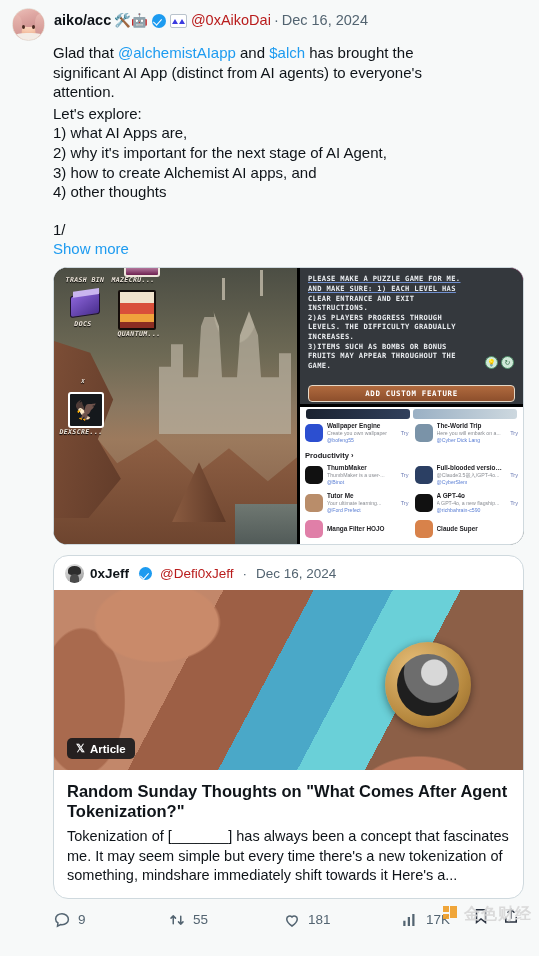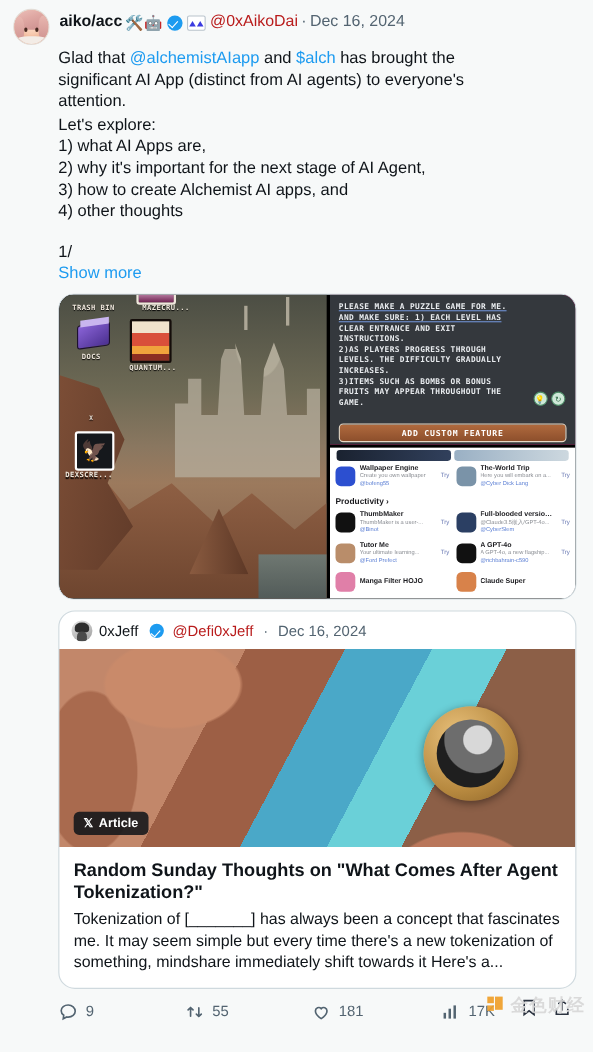--- a/index.html
+++ b/index.html
@@ -101,24 +101,24 @@
     position:absolute;left:-8px;top:70px;width:96px;height:180px;
     background:linear-gradient(100deg,#7e4f37,#5c3827);
     clip-path:polygon(0 0,46% 8%,70% 34%,54% 56%,78% 78%,44% 100%,0 100%);
   }
   .peak{
     position:absolute;left:118px;bottom:22px;width:54px;height:60px;
     background:linear-gradient(90deg,#8a5b40,#5d3826);
     clip-path:polygon(50% 0,100% 100%,0 100%);
   }
   .water{position:absolute;right:0;bottom:0;width:62px;height:40px;background:linear-gradient(180deg,#6d7f7c,#4d5f60);opacity:.85;}
-  .dicon{position:absolute;color:#efe7dc;font-size:6.5px;letter-spacing:.4px;font-family:"DejaVu Sans Mono",monospace;text-align:center;width:54px;font-weight:700;text-shadow:0 1px 1px #000;}
+  .dicon{position:absolute;color:#efe7dc;font-size:6.5px;letter-spacing:.4px;font-family:"DejaVu Sans Mono",monospace;text-align:center;width:54px;font-weight:700;text-shadow:0 1px 1px #000;font-style:italic;}
   .dbox{position:absolute;border-radius:3px;}
   .trash-lbl{left:4px;top:8px;}
-  .maze-lbl{left:70px;top:8px;}
+  .maze-lbl{left:52px;top:8px;}
   .maze-bar{left:70px;top:-6px;width:32px;height:11px;background:linear-gradient(180deg,#d9a8c6,#6e2150);border:2px solid #efe7dc;}
   .docs-ico{left:16px;top:26px;width:28px;height:20px;background:linear-gradient(150deg,#8b64d8,#4a2f8f);transform:skewY(-8deg);border:1.5px solid #1d1030;}
   .docs-ico::after{content:"";position:absolute;left:2px;top:-5px;width:26px;height:6px;background:#c9b5ef;}
   .docs-lbl{left:2px;top:52px;}
   .quant-ico{left:64px;top:22px;width:34px;height:36px;background:linear-gradient(180deg,#f1e3cc 0 30%,#d94f3a 30% 62%,#f0a23c 62% 82%,#8c2d22 82% 100%);border:2px solid #140d0a;border-radius:2px;}
   .quant-lbl{left:58px;top:62px;}
   .x-ico{left:14px;top:76px;width:30px;height:30px;color:#fff;font-size:30px;line-height:30px;font-weight:700;font-family:"DejaVu Sans Mono",monospace;text-shadow:0 0 2px #000;}
   .x-lbl{left:2px;top:110px;font-size:5.5px;}
   .dex-ico{left:14px;top:124px;width:32px;height:32px;background:#15181c;border:2px solid #fff;border-radius:3px;display:flex;align-items:center;justify-content:center;color:#fff;font-size:19px;}
   .dex-lbl{left:0px;top:160px;}
@@ -159,21 +159,21 @@
     margin:10px 0 0 41px;width:471px;border:1px solid #cfd9de;border-radius:15px;
     background:#fff;overflow:hidden;box-sizing:border-box;
   }
   .qhdr{display:flex;align-items:center;gap:6px;padding:8px 10px 7px 11px;font-size:13.5px;white-space:nowrap;}
   .qav{
     width:19px;height:19px;border-radius:50%;flex:0 0 19px;overflow:hidden;position:relative;
     background:linear-gradient(150deg,#e8e8e8,#9a9a9a);
   }
   .qav::before{content:"";position:absolute;left:3px;top:2px;width:13px;height:9px;border-radius:50% 50% 30% 30%;background:#2d2d2d;}
   .qav::after{content:"";position:absolute;left:5px;bottom:0;width:9px;height:9px;border-radius:50% 50% 0 0;background:#4a4a4a;}
-  .qname{font-weight:400;text-align:center;}
+  .qname{font-weight:700;text-align:center;}
   .qv{width:13px;height:13px;flex:0 0 13px;}
   .qimgwrap{position:relative;height:180px;overflow:hidden;background:#7a4a34;}
   .qhand{
     position:absolute;inset:0;
     background:
       radial-gradient(ellipse 120px 90px at 78% 122%, #b9765a 0 58%, transparent 60%),
       radial-gradient(ellipse 110px 70px at 22% 18%, #c98a6a 0 55%, transparent 58%),
       radial-gradient(ellipse 70px 120px at 6% 62%, #a96a4e 0 60%, transparent 62%),
       linear-gradient(118deg,#c2876a 0 30%,#9d5f45 30% 46%,#4aa8c8 46% 60%,#6ad0d8 60% 72%,#8c5f47 72% 100%);
   }

